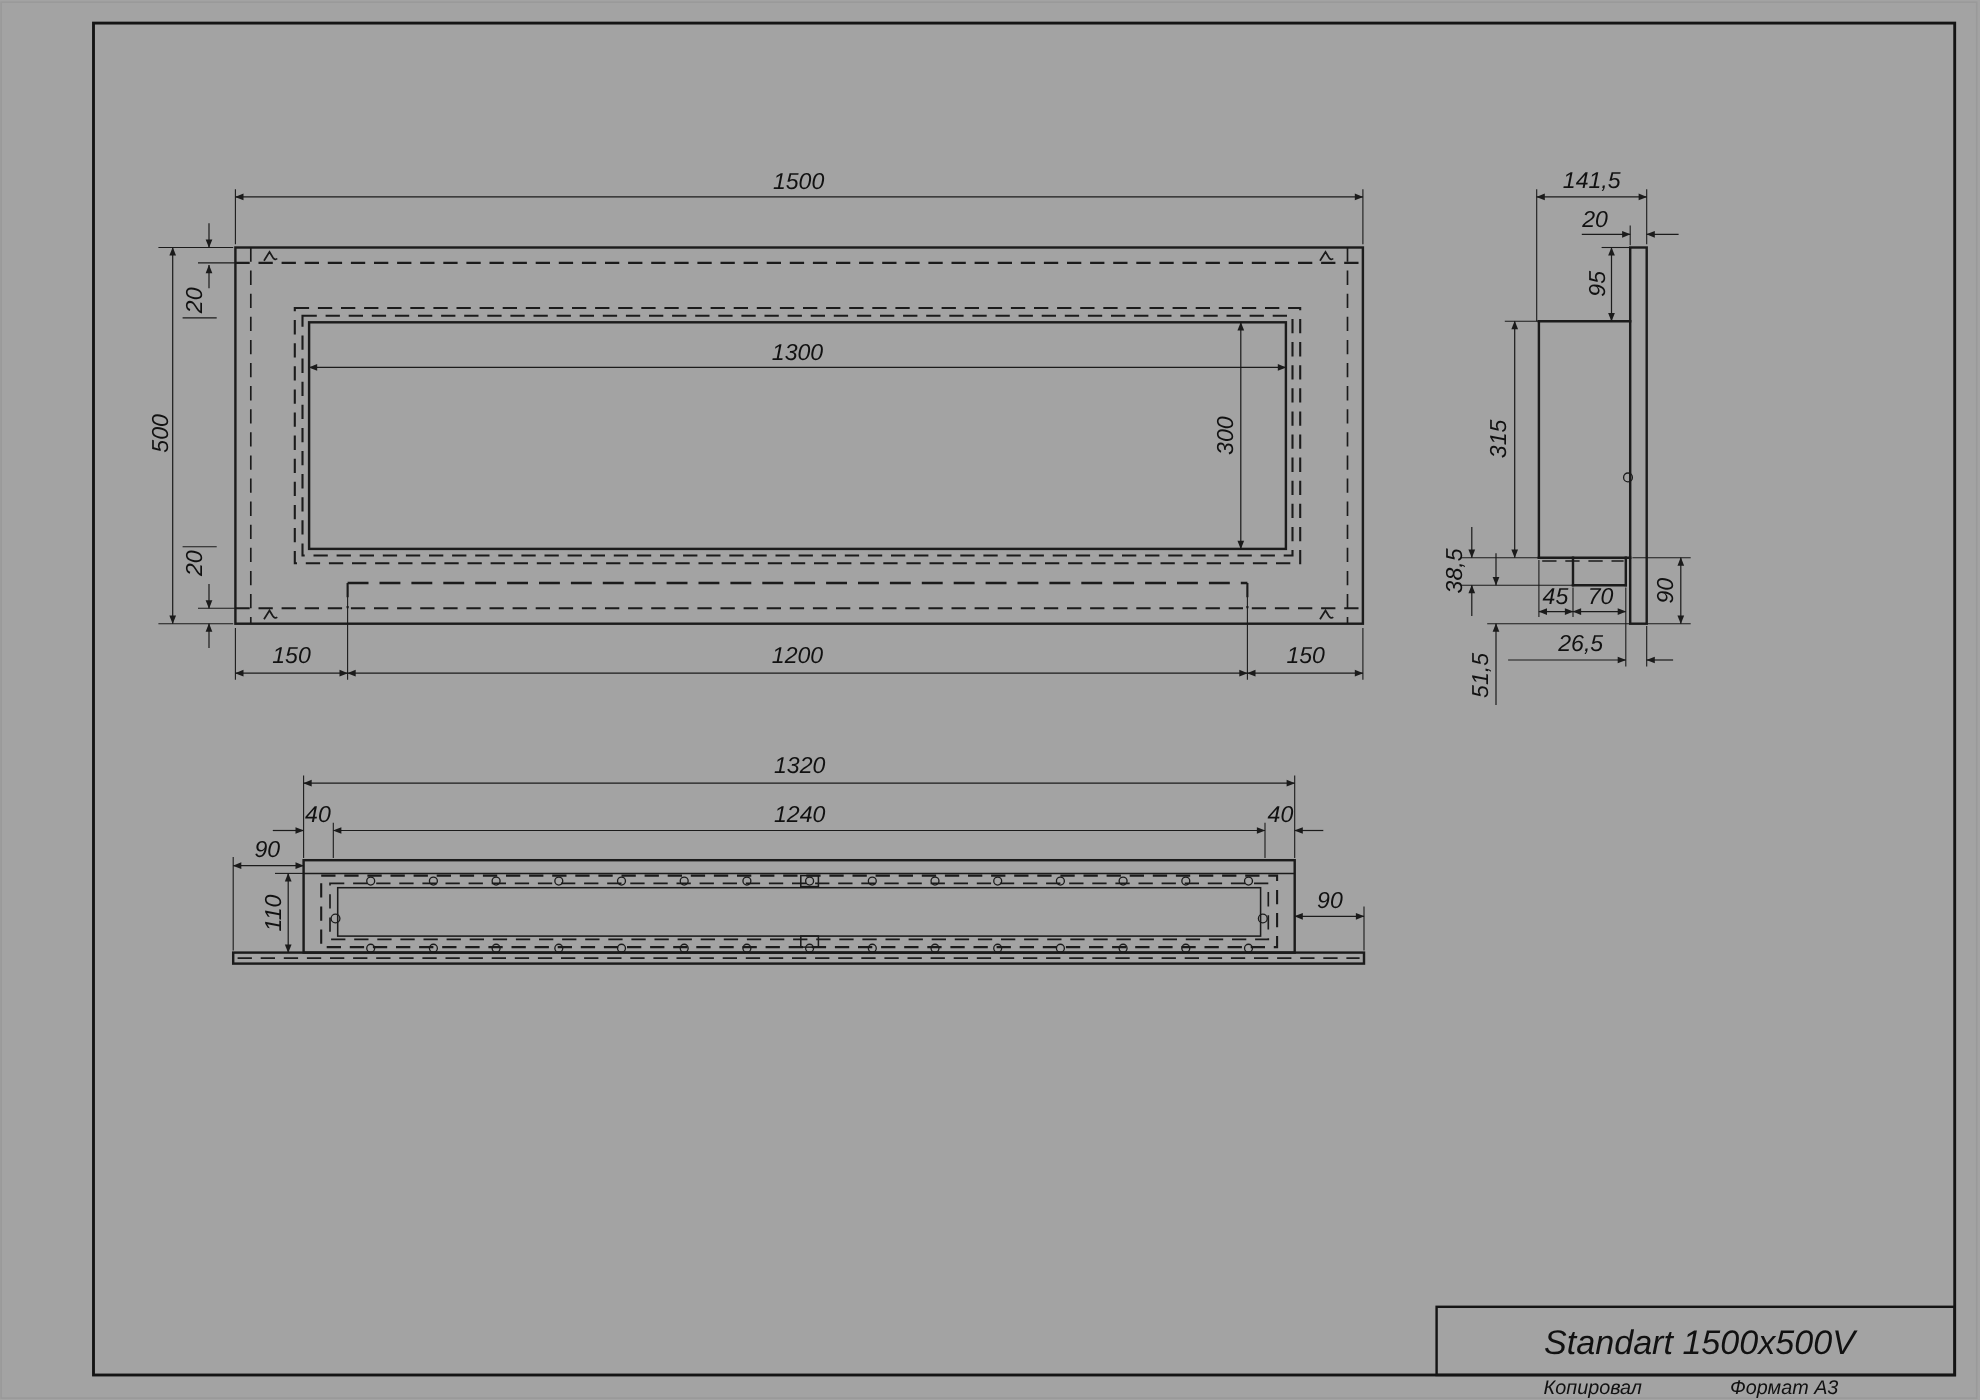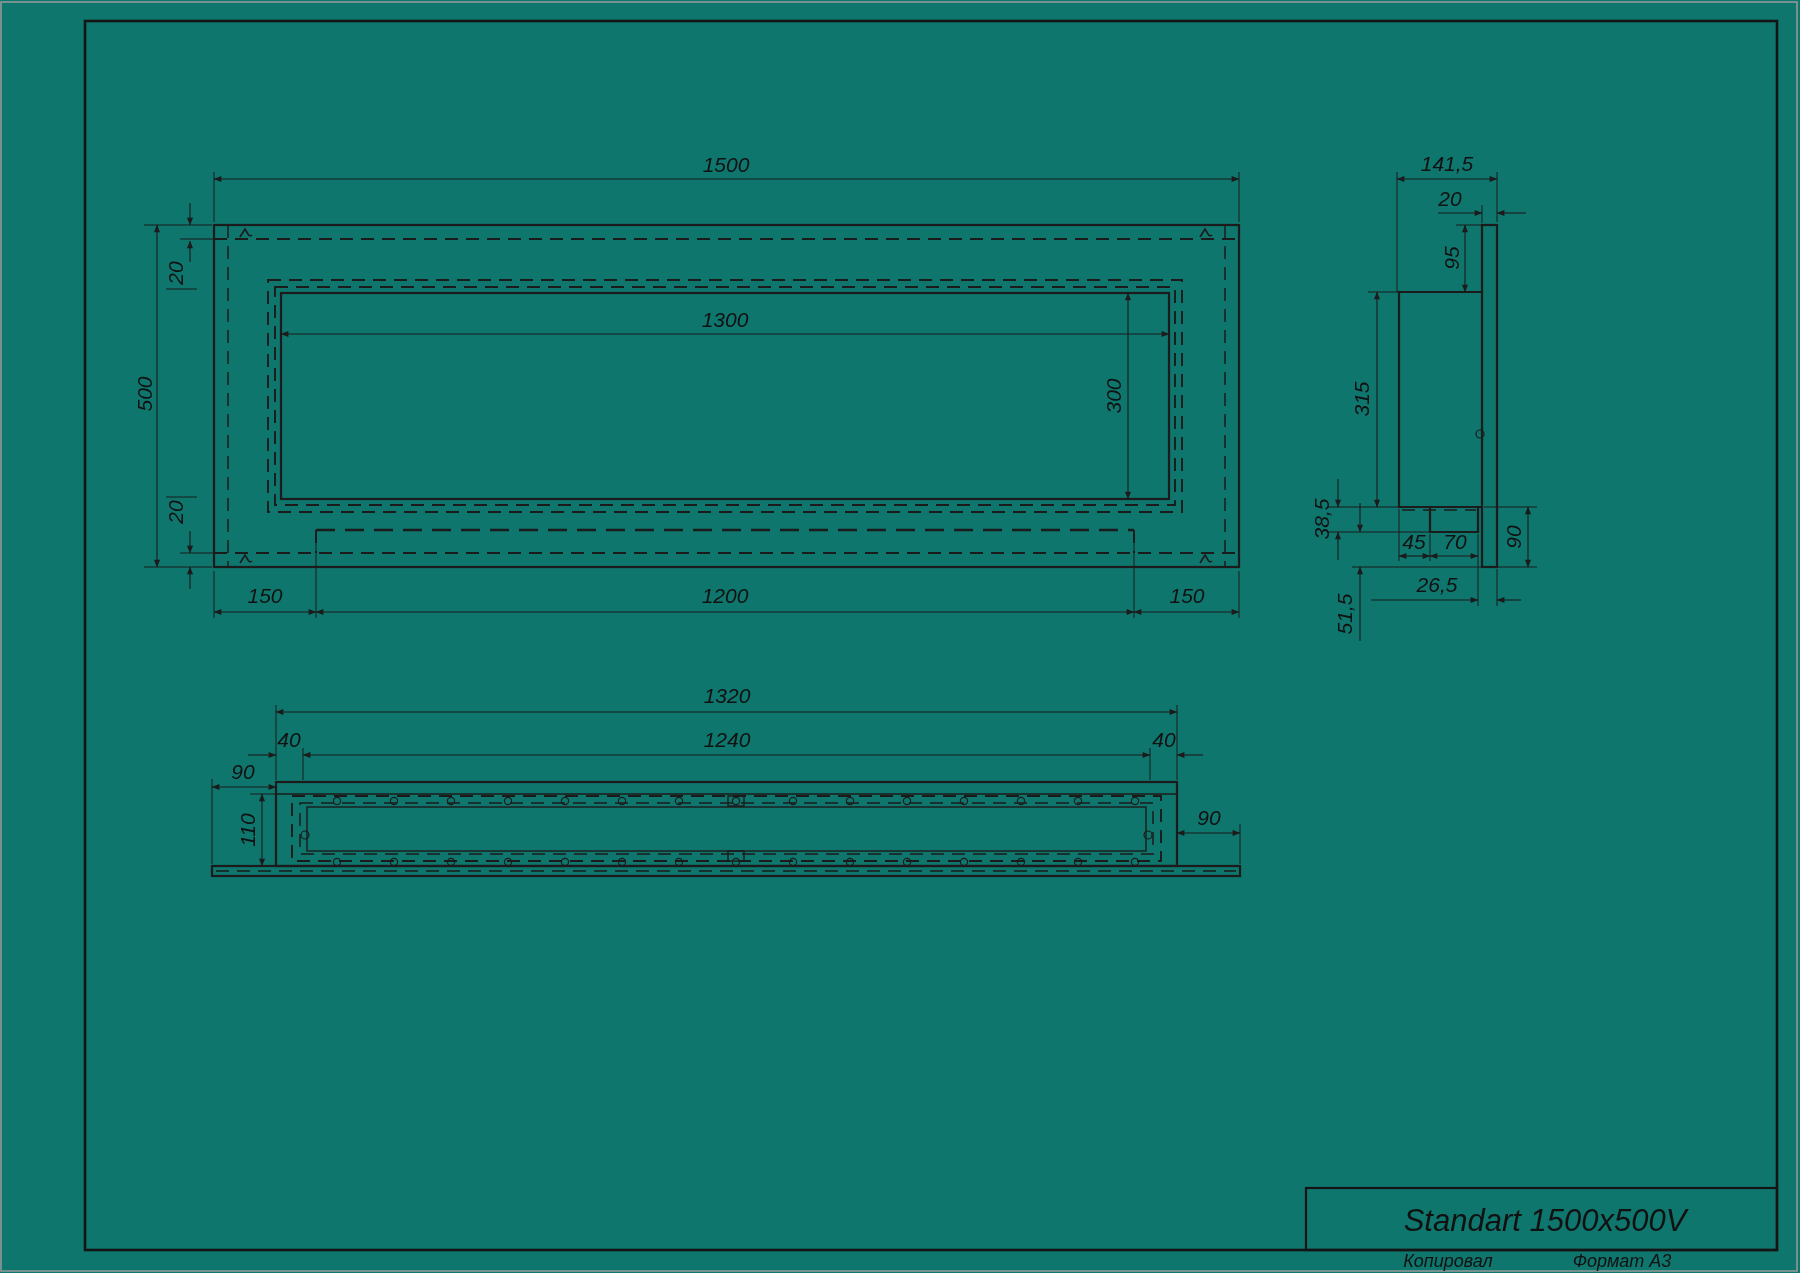--- a/index.html
+++ b/index.html
@@ -1,16 +1,16 @@
 <!DOCTYPE html>
 <html><head>
 <meta charset="utf-8">
 <style>
   html,body{margin:0;padding:0;background:#fff;}
-  .page{position:relative;width:1800px;height:1273px;background:#0f766e;font-family:"Liberation Sans",sans-serif;}
+  .page{position:relative;width:1800px;height:1273px;background:#a3a3a3;font-family:"Liberation Sans",sans-serif;}
   svg{display:block}
   .ln{stroke:#1b1b1b;stroke-width:2.2;fill:none;stroke-linecap:square}
   .lt{stroke:#1b1b1b;stroke-width:1.4;fill:none}
   .thin{stroke:#1b1b1b;stroke-width:1;fill:none}
   .dim{stroke:#1b1b1b;stroke-width:1.1;fill:none}
   .dash{stroke:#1b1b1b;stroke-width:1.9;fill:none;stroke-dasharray:13 8}
   .dashl{stroke:#1b1b1b;stroke-width:1.5;fill:none;stroke-dasharray:13 8}
   .dash2{stroke:#1b1b1b;stroke-width:2.3;fill:none;stroke-dasharray:19 10}
   .paper{stroke:#9a9a9a;stroke-width:1.5;fill:none}
   .frame{stroke:#141414;stroke-width:2.6;fill:none}

